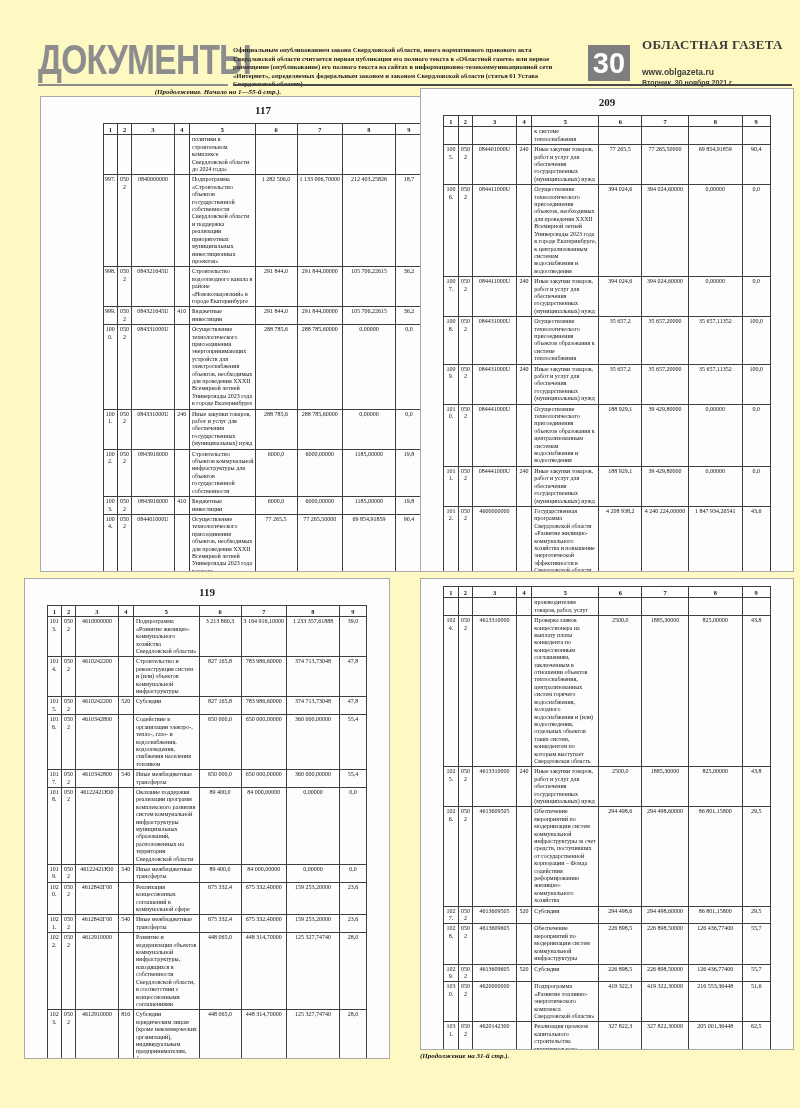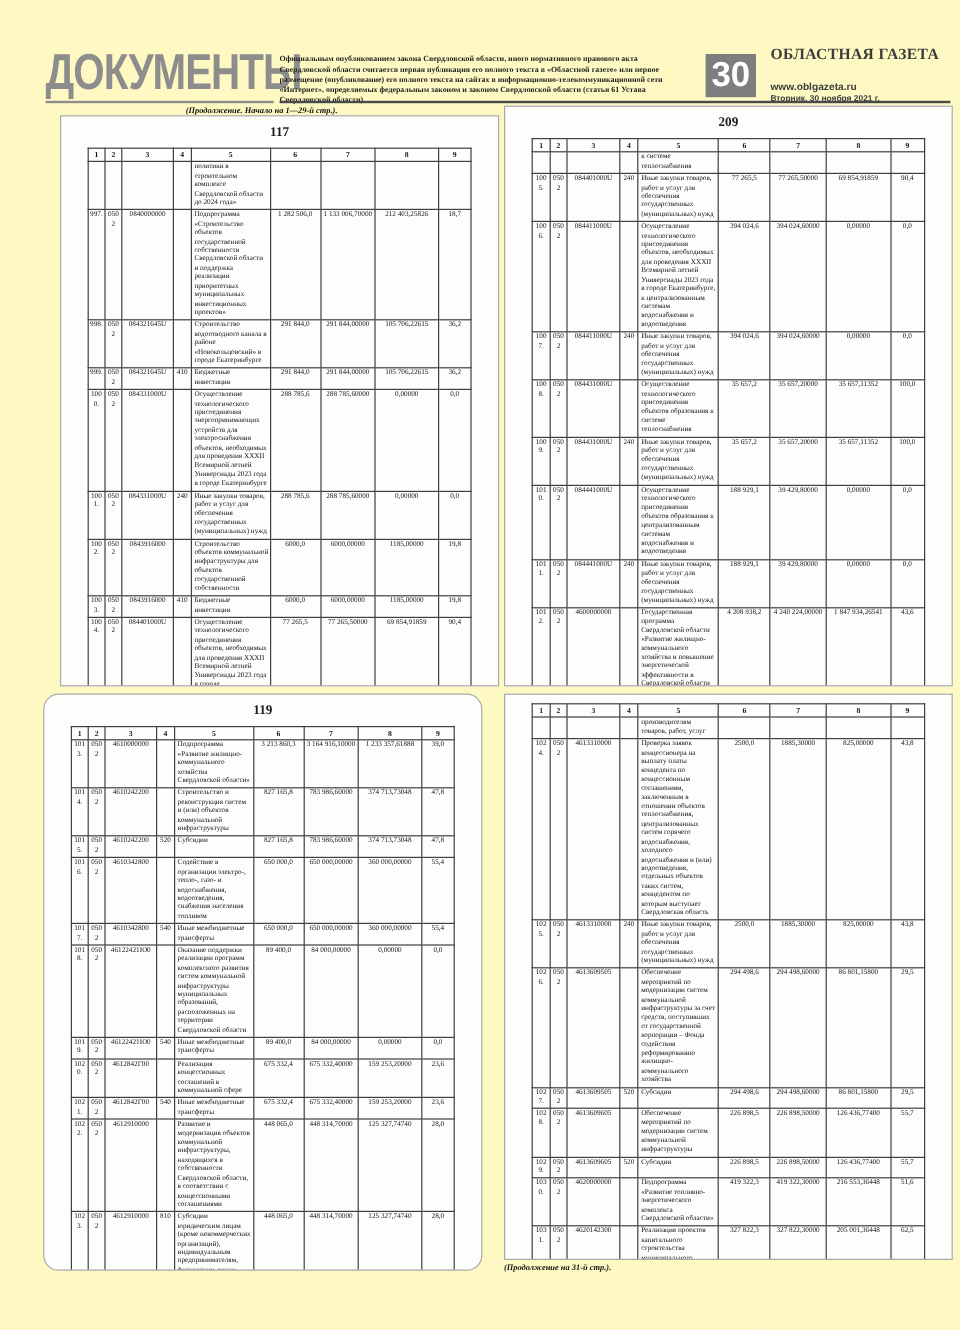--- a/index.html
+++ b/index.html
@@ -32,23 +32,23 @@
   .gazeta-date{font-family:"Liberation Sans",sans-serif;font-size:7px;color:#3c3c3c;margin-top:2px;font-weight:bold;}
   .head-rule{position:absolute;left:233px;top:84px;width:559px;height:2px;background:var(--rule);}
 
   .cont-top{position:absolute;left:38px;top:88px;width:360px;text-align:center;
     font-size:7px;font-weight:bold;font-style:italic;color:#111;}
   .cont-bottom{position:absolute;left:420px;top:1052px;width:372px;text-align:left;
     font-size:7px;font-weight:bold;font-style:italic;color:#111;}
 
   
   .tbox{position:absolute;background:#fdfdfb;border:1px solid var(--boxborder);overflow:hidden;}
-  #box-117{left:50px;top:96px;width:364px;height:474px;}
+  #box-117{left:40px;top:96px;width:364px;height:474px;padding-left:40px;}
   #box-118{left:420px;top:88px;width:372px;height:482px;}
-  #box-119{left:36px;top:578px;width:364px;height:479px;border-radius:13px;}
+  #box-119{left:24px;top:578px;width:364px;height:479px;}
   #box-120{left:420px;top:578px;width:372px;height:470px;}
   .tbox-num{font-family:"Liberation Serif",serif;text-align:center;font-weight:bold;font-size:11px;margin-top:7px;}
 
   table.budget{border-collapse:collapse;table-layout:fixed;width:88%;margin:7px auto 0 auto;
     font-family:"Liberation Serif",serif;font-size:6px;line-height:7.4px;color:#141414;}
   table.budget th, table.budget td{border:1px solid var(--grid);vertical-align:top;padding:1px 1px;
     overflow:hidden;word-wrap:break-word;}
   table.budget th{font-weight:bold;font-size:6.4px;text-align:center;padding:1.5px 0;}
   table.budget td:nth-child(1){width:4.2%;text-align:center;}
   table.budget td:nth-child(2){width:4.3%;text-align:center;}
@@ -82,21 +82,21 @@
 
     <div class="gazeta">
       <div class="gazeta-name">ОБЛАСТНАЯ ГАЗЕТА</div>
       <div class="gazeta-site">www.oblgazeta.ru</div>
       <div class="gazeta-date">Вторник, 30 ноября 2021 г.</div>
     </div>
 
     <div class="head-rule"></div>
   </div>
 
-  <div class="cont-top">(Продолжение. Начало на 1—29-й стр.).</div>
+  <div class="cont-top">(Продолжение. Начало на 1—55-й стр.).</div>
 
   <div class="tbox" id="box-117">
     <div class="tbox-num">117</div>
     <table class="budget">
         <thead>
           <tr>
             <th>1</th>
             <th>2</th>
             <th>3</th>
             <th>4</th>

